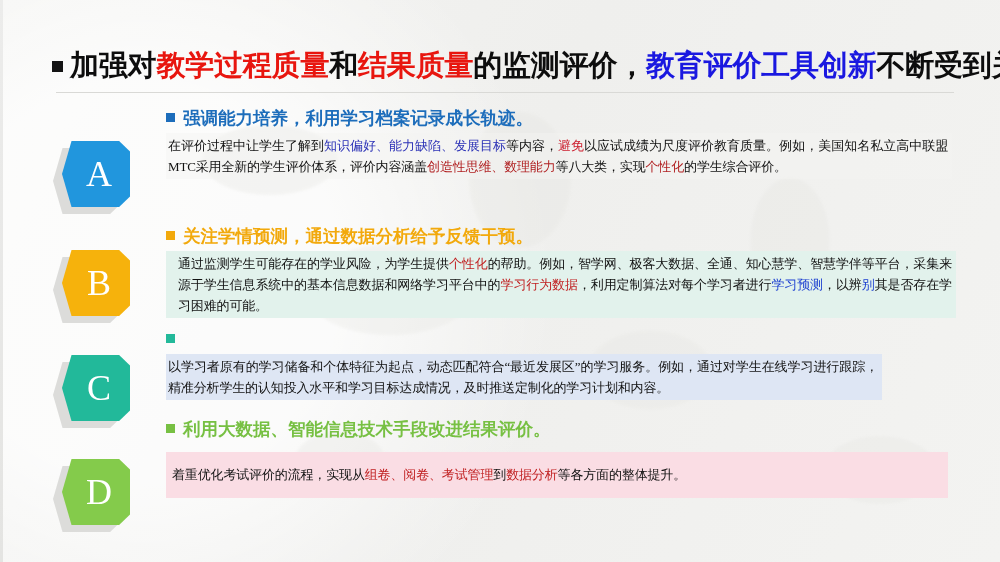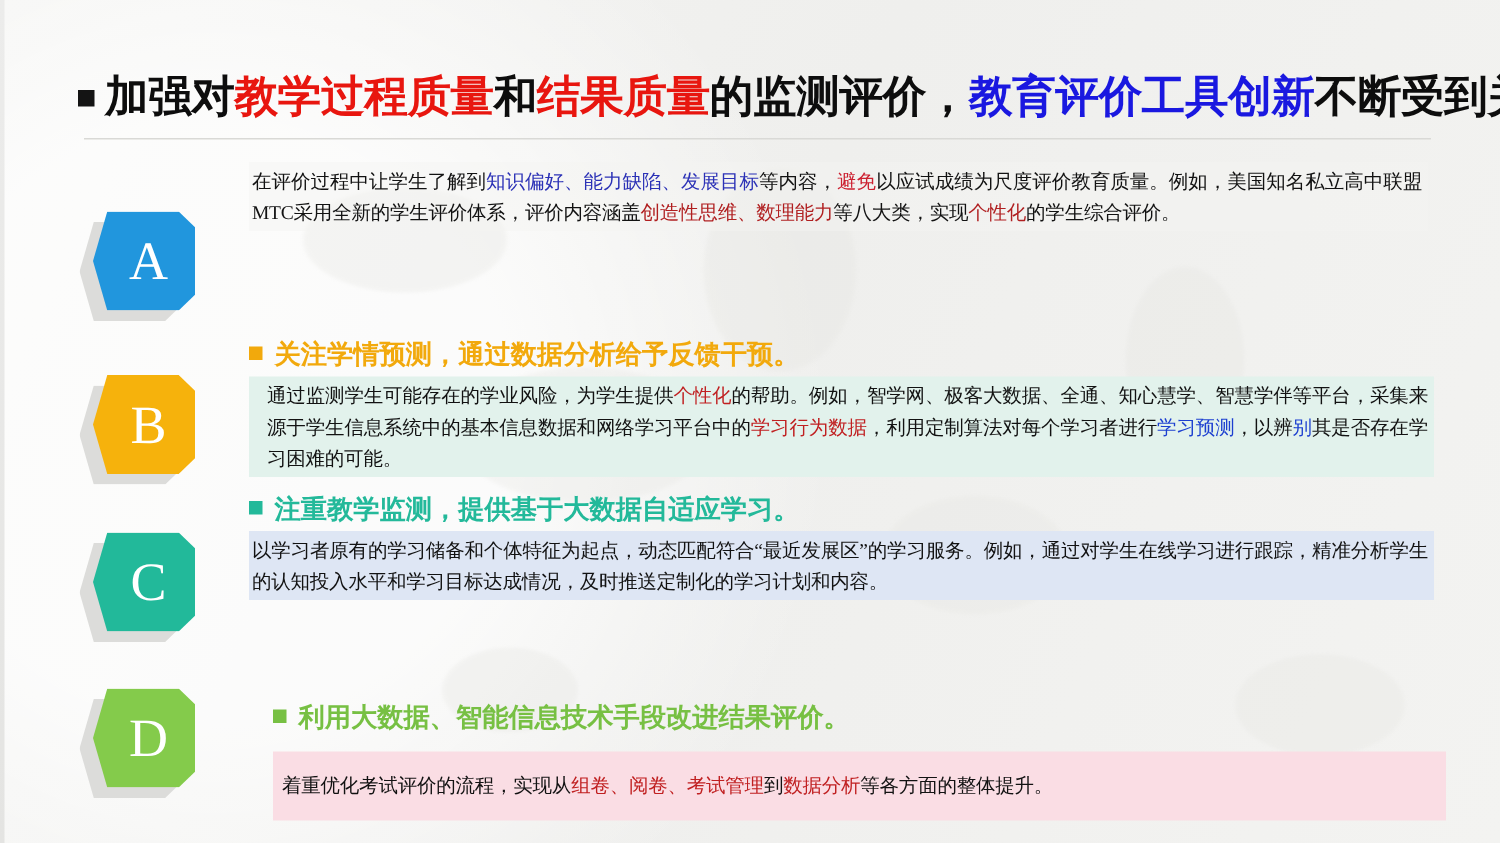--- a/index.html
+++ b/index.html
@@ -165,20 +165,23 @@
   </div>
   <div class="title-rule"></div>
 
   <div class="badge" style="left:62px; top:141px;">
     <div class="shadow"></div>
     <div class="shape" style="background:#2196dd;"></div>
     <div class="letter">A</div>
   </div>
 
   <div class="item" style="left:166px; top:108px; width:790px;">
+    <div class="item-head" style="color:#1d6dbb;">
+      <span class="head-bullet" style="background:#1d6dbb;"></span><span>强调能力培养，利用学习档案记录成长轨迹。</span>
+    </div>
     <div class="item-body tint-a" style="width:786px;">
       <span>在评价过程中让学生了解到</span><span class="c-blue">知识偏好、能力缺陷、发展目标</span><span>等内容，</span><span class="c-crim">避免</span><span>以应试成绩为尺度评价教育质量。例如，美国知名私立高中联盟MTC采用全新的学生评价体系，评价内容涵盖</span><span class="c-dred">创造性思维、数理能力</span><span>等八大类，实现</span><span class="c-dred">个性化</span><span>的学生综合评价。</span>
     </div>
   </div>
 
   <div class="badge" style="left:62px; top:250px;">
     <div class="shadow"></div>
     <div class="shape" style="background:#f6b20c;"></div>
     <div class="letter">B</div>
   </div>
@@ -193,34 +196,34 @@
   </div>
 
   <div class="badge" style="left:62px; top:355px;">
     <div class="shadow"></div>
     <div class="shape" style="background:#22b99a;"></div>
     <div class="letter">C</div>
   </div>
 
   <div class="item" style="left:166px; top:329px; width:790px;">
     <div class="item-head" style="color:#23b99a;">
-      <span class="head-bullet" style="background:#23b99a;"></span><span>注重教学监测，提供基于大数据自适应学习。</span>
-    </div>
-    <div class="item-body tint-c" style="width:790px;">
+      <span class="head-bullet" style="background:#23b99a;"></span>
+    </div>
+    <div class="item-body tint-c" style="width:716px;">
       <span>以学习者原有的学习储备和个体特征为起点，动态匹配符合“最近发展区”的学习服务。例如，通过对学生在线学习进行跟踪，精准分析学生的认知投入水平和学习目标达成情况，及时推送定制化的学习计划和内容。</span>
     </div>
   </div>
 
   <div class="badge" style="left:62px; top:459px;">
     <div class="shadow"></div>
     <div class="shape" style="background:#84cb4b;"></div>
     <div class="letter">D</div>
   </div>
 
-  <div class="item" style="left:166px; top:468px; width:790px;margin-left:16px;">
+  <div class="item" style="left:166px; top:419px; width:790px;">
     <div class="item-head" style="color:#77c043; margin-bottom:12px;">
       <span class="head-bullet" style="background:#77c043;"></span><span>利用大数据、智能信息技术手段改进结果评价。</span>
     </div>
     <div class="item-body tint-d" style="width:782px;">
       <span class="nowrapline"><span>着重优化考试评价的流程，实现从</span><span class="c-red">组卷、阅卷、考试管理</span><span>到</span><span class="c-red">数据分析</span><span>等各方面的整体提升。</span></span>
     </div>
   </div>
 
 </div>
 

